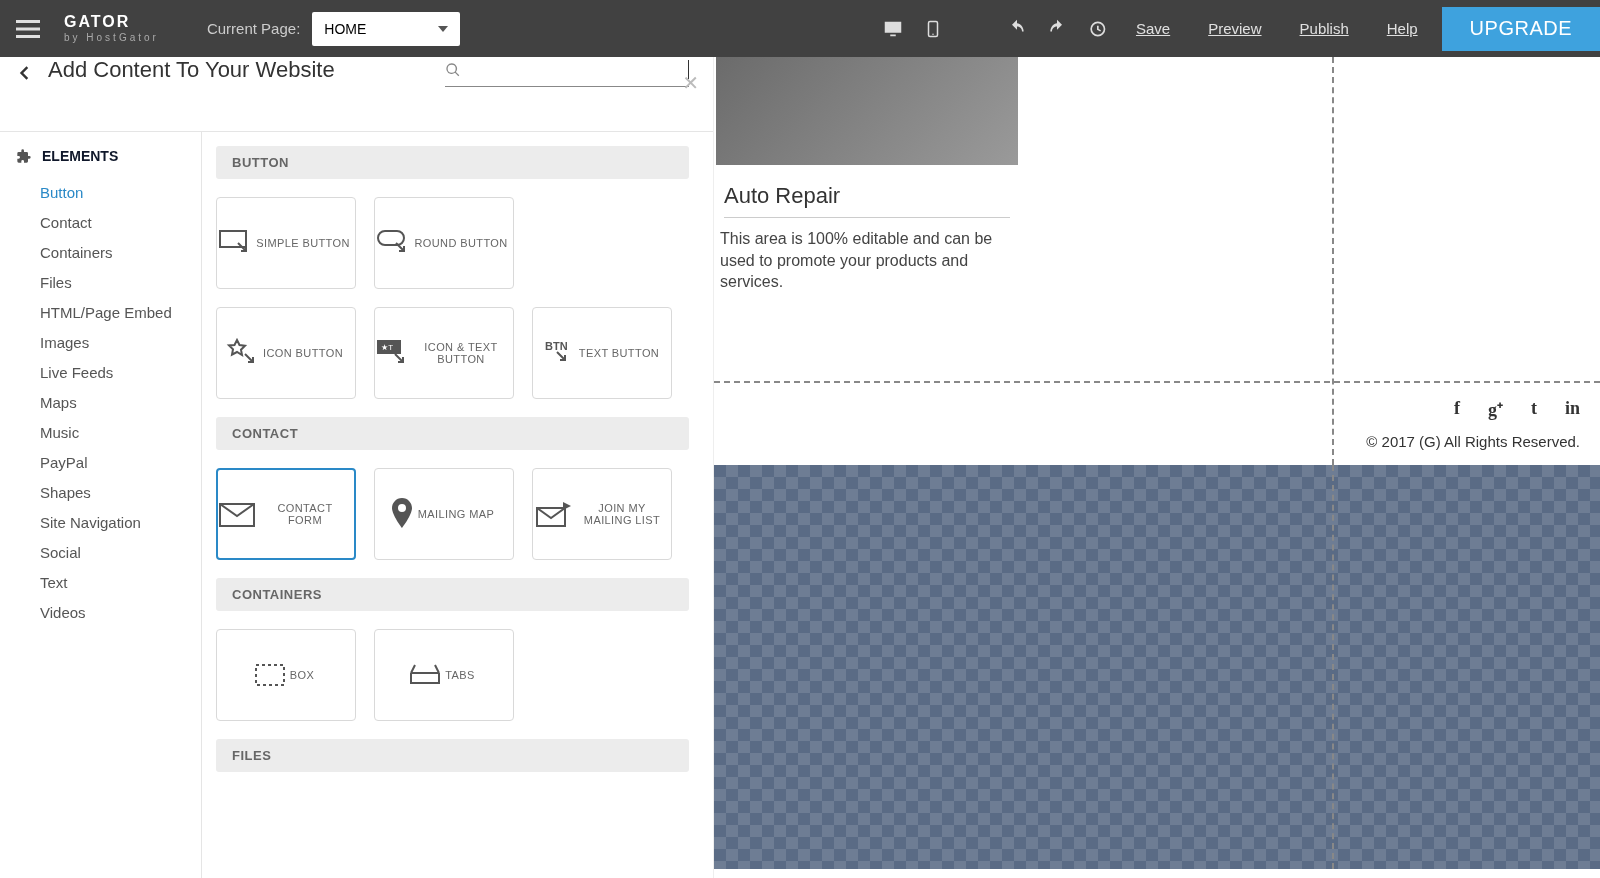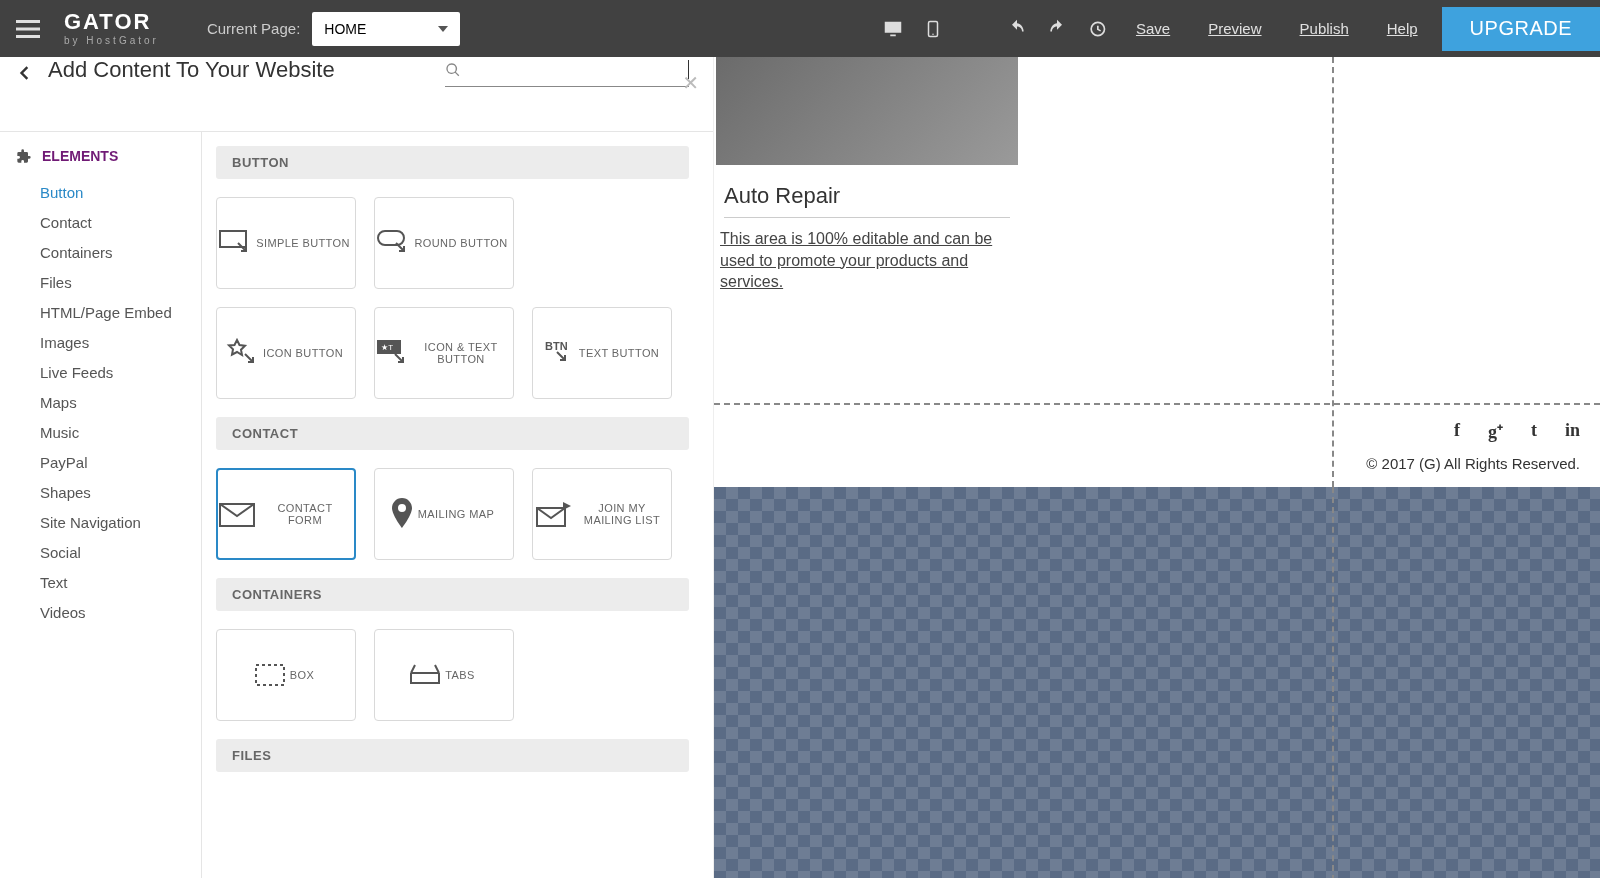--- a/index.html
+++ b/index.html
@@ -25,21 +25,21 @@
   .hamburger {
     width: 56px; height: 57px;
     display:flex;align-items:center;justify-content:center;
     cursor:pointer;
   }
   .hamburger svg { fill:#e0e0e0; }
   .logo {
     display:flex;flex-direction:column;align-items:flex-start;
     padding:0 30px 0 8px;
   }
-  .logo-main { font-size:22px; font-weight:800; letter-spacing:2px; color:#fff; line-height:1;}
+  .logo-main { font-size:16px; font-weight:800; letter-spacing:2px; color:#fff; line-height:1;}
   .logo-sub  { font-size:10px; letter-spacing:3px; color:#aaa; margin-top:2px;}
   .page-label { color:#ccc; font-size:15px; margin-right:12px; margin-left:18px;}
   .page-select {
     background:#fff;color:#000000;border:none;height:34px;width:148px;
     padding:0 12px;font-size:14px;display:flex;align-items:center;
     justify-content:space-between;border-radius:2px;cursor:pointer;
   }
   .top-spacer { flex:1; }
   .top-icons { display:flex; gap:18px; align-items:center; margin-right:28px; }
   .top-icons .ic { width:22px;height:22px;display:flex;align-items:center;justify-content:center;cursor:pointer;}
@@ -71,21 +71,21 @@
   .search-wrap { margin-left:auto; display:flex; align-items:center; border-bottom:1px solid #888; width:244px; padding-bottom:4px;}
   .search-wrap svg { width:16px; height:16px; fill:#888; flex:0 0 auto;}
   .search-input { border:none; outline:none; font-size:15px; padding:4px 6px; flex:1; background:transparent;}
   .caret-blink { width:1px;height:19px;background:#333;animation:blink 1s steps(1) infinite; margin-left:-2px;}
   @keyframes blink { 50% { opacity:0; } }
 
   .panel-body { display:flex; flex:1; overflow:hidden; border-top:1px solid #e5e5e5;}
   .sidebar {
     width:202px; border-right:1px solid #e5e5e5; padding:16px 0 0 16px; overflow-y:auto;
   }
-  .side-head { display:flex;align-items:center;gap:10px;color:#701a75;font-weight:600;font-size:14px;margin-bottom:14px;}
+  .side-head { display:flex;align-items:center;gap:10px;color:#0f172a;font-weight:600;font-size:14px;margin-bottom:14px;}
   .side-head svg{width:16px;height:16px;fill:#555;}
   .side-list { list-style:none;margin:0;padding:0 0 0 24px; }
   .side-list li { font-size:15px;color:#555;line-height:30px;cursor:pointer;}
   .side-list li.active { color:#2a89c7; }
 
   .gallery {
     flex:1; overflow-y:auto; padding:14px 24px 40px 14px; position:relative;
   }
   .gallery::-webkit-scrollbar{width:8px;}
   .gallery::-webkit-scrollbar-thumb{background:#c5c5c5;border-radius:4px;}
@@ -121,21 +121,21 @@
     position:relative;overflow:hidden;
   }
   .img-ph.orange::before{
     content:"";position:absolute;inset:0;
     background:linear-gradient(135deg,#5b2a2a 0%,#d0442a 55%,#f0a060 100%);
   }
   .card-col { width:302px; }
   .cards-wrap { display:flex; gap:18px; padding:0 0 0 2px;}
   .ptitle { font-size:22px;color:#333;margin:18px 0 8px 8px; }
   .ptitle-hr { border:none;border-top:1px solid #ccc;margin:0 8px;}
-  .ptext { font-size:16px;color:#444;line-height:1.35;margin:10px 8px 40px 4px;text-decoration:underline;}
+  .ptext { font-size:16px;color:#444;line-height:1.35;margin:10px 8px 18px 4px;}
 
   .section-divider { margin:70px 0 0 0; border-top:2px dashed #888; }
 
   .footer {
     height:82px;background:#fff;display:flex;flex-direction:column;align-items:flex-end;
     padding:14px 20px 6px 20px;
   }
   .social-row { display:flex;gap:28px;align-items:center;}
   .social-row span{font-family:Georgia, serif;font-weight:bold;font-size:18px;color:#333;cursor:pointer;}
   .copyright{font-size:15px;color:#333;margin-top:12px;}

